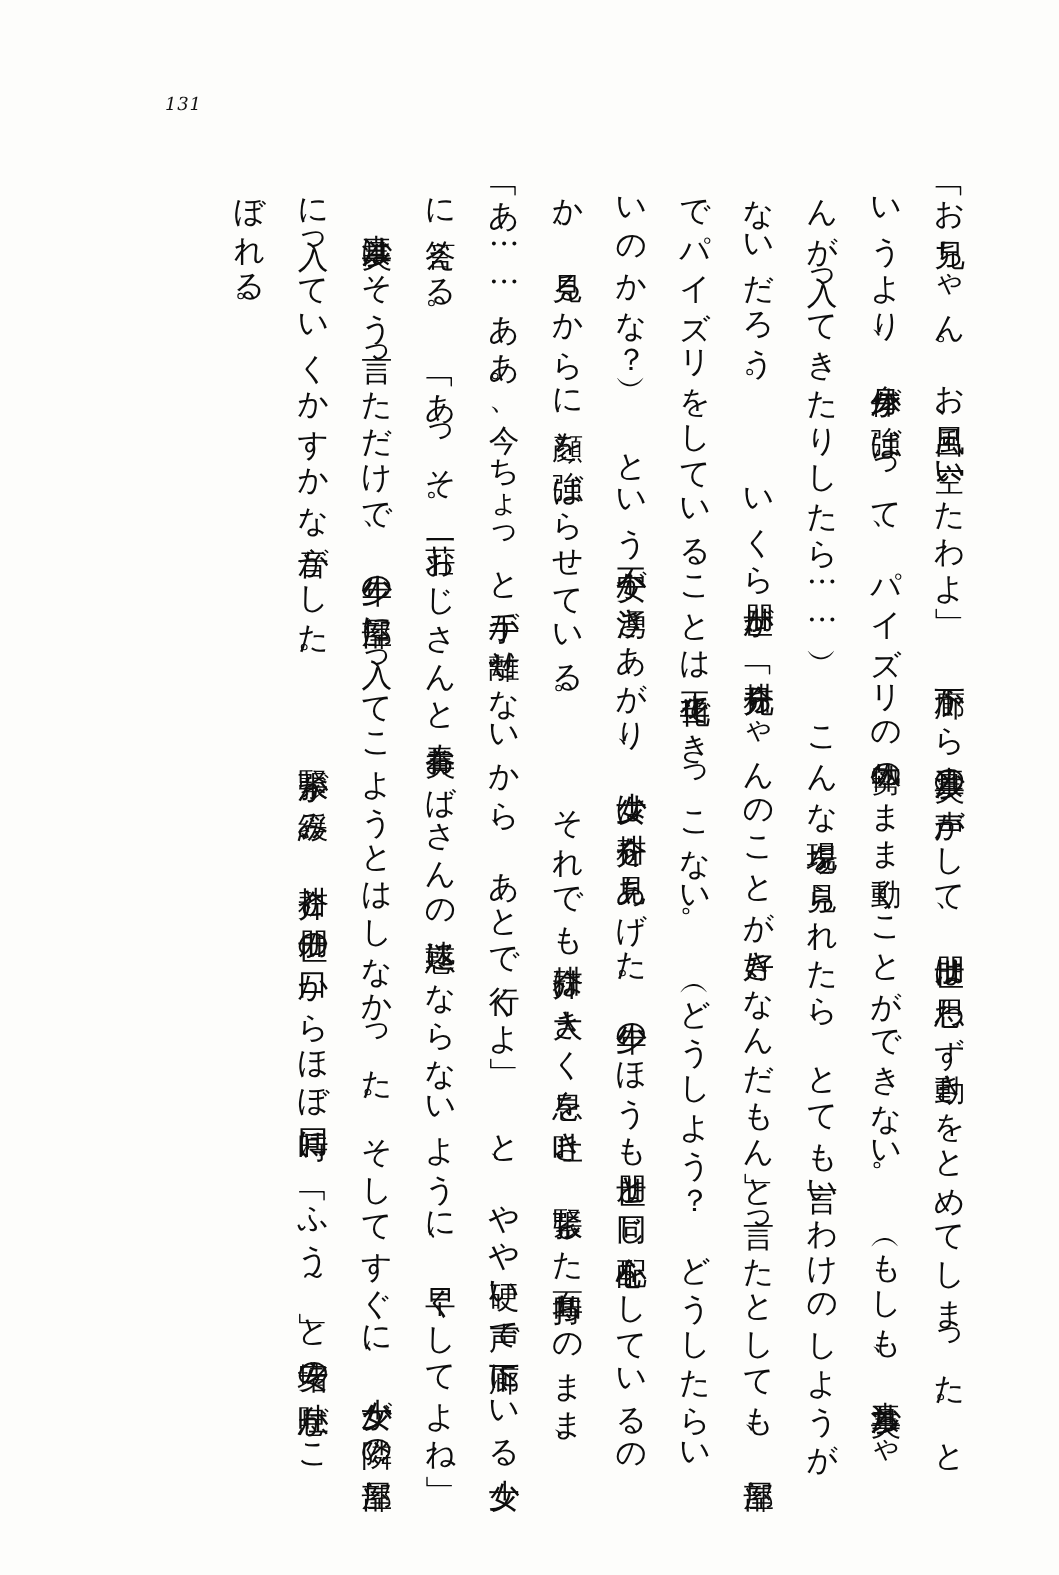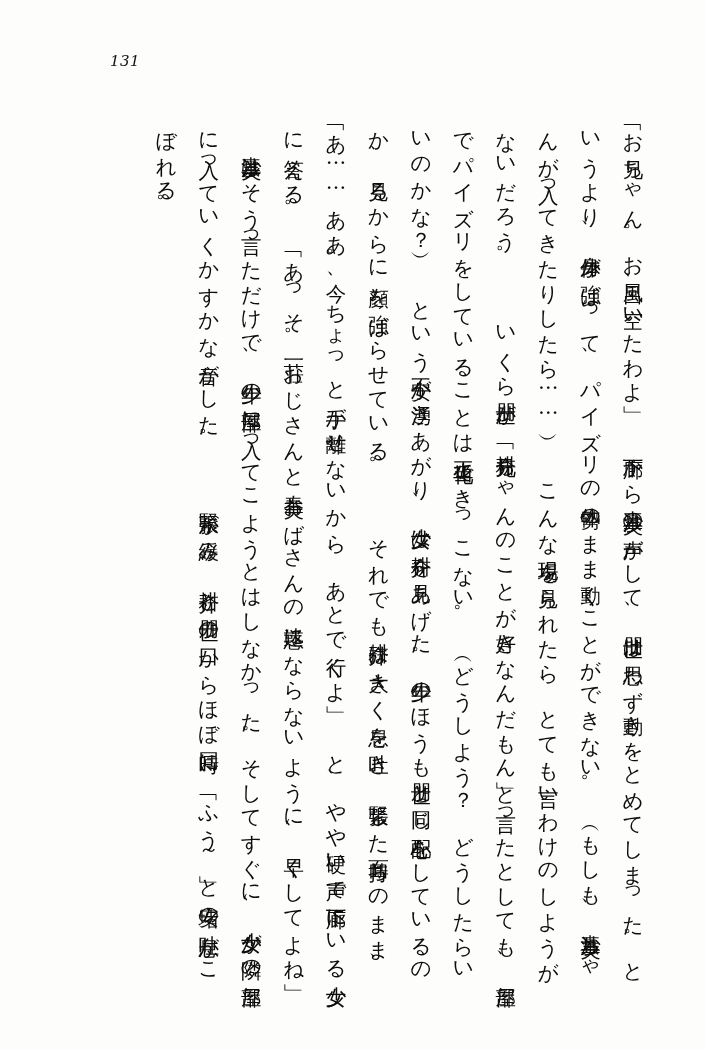--- a/index.html
+++ b/index.html
@@ -18,23 +18,23 @@
   #page {
     position: relative;
     width: 706px;
     height: 1050px;
     background: #fdfdfb;
   }
 
   
   #page-number {
     position: absolute;
-    top: 52px;
+    top: 62px;
     left: 110px;
-    font-size: 15px;
+    font-size: 12px;
     font-style: italic;
     font-family: "DejaVu Serif", "Liberation Serif", serif;
     color: #111;
     letter-spacing: 0.5px;
   }
 
   
   #text-body {
     position: absolute;
     top: 118px;

